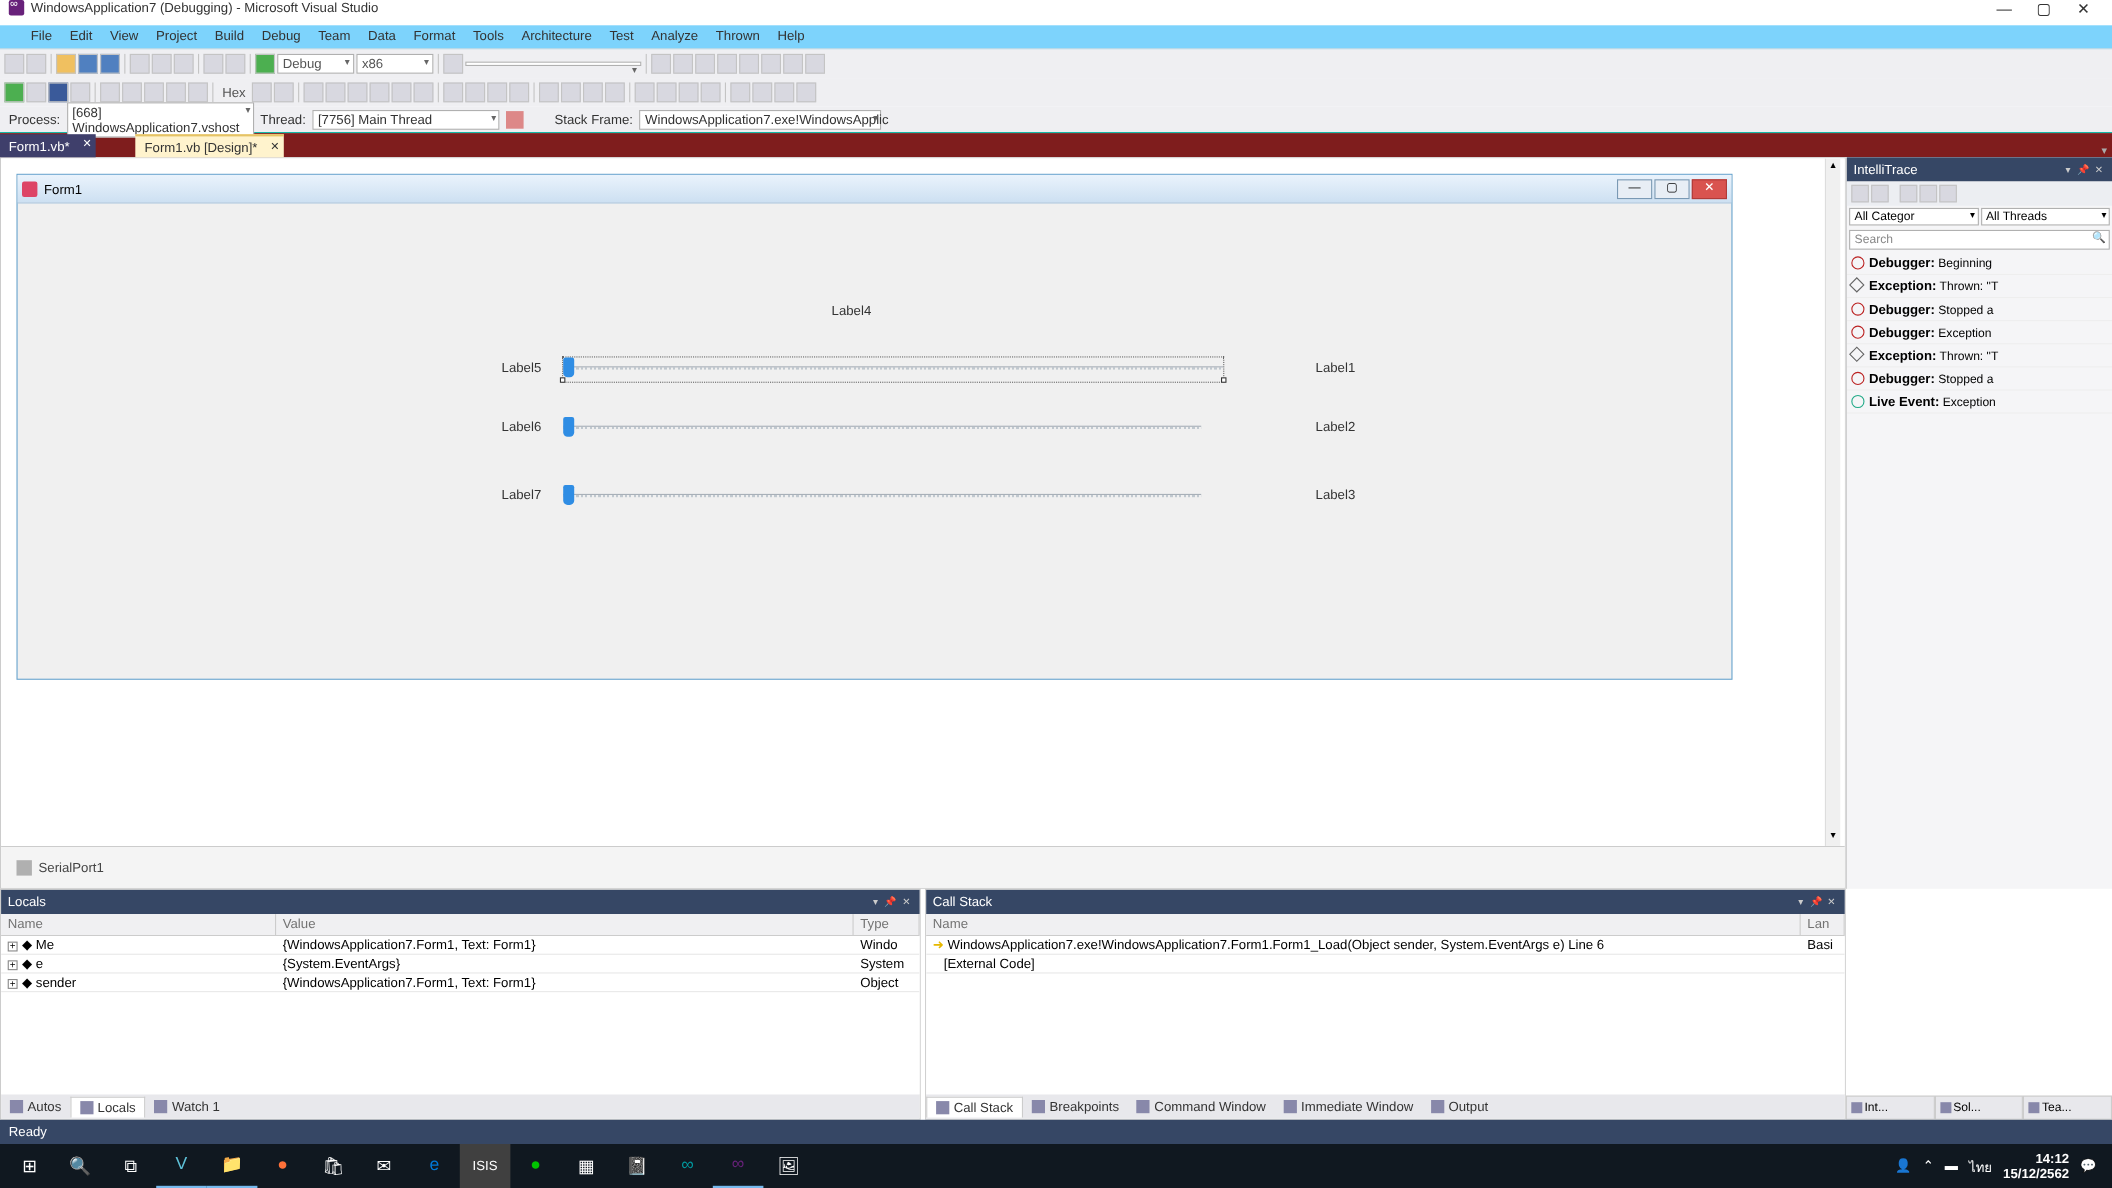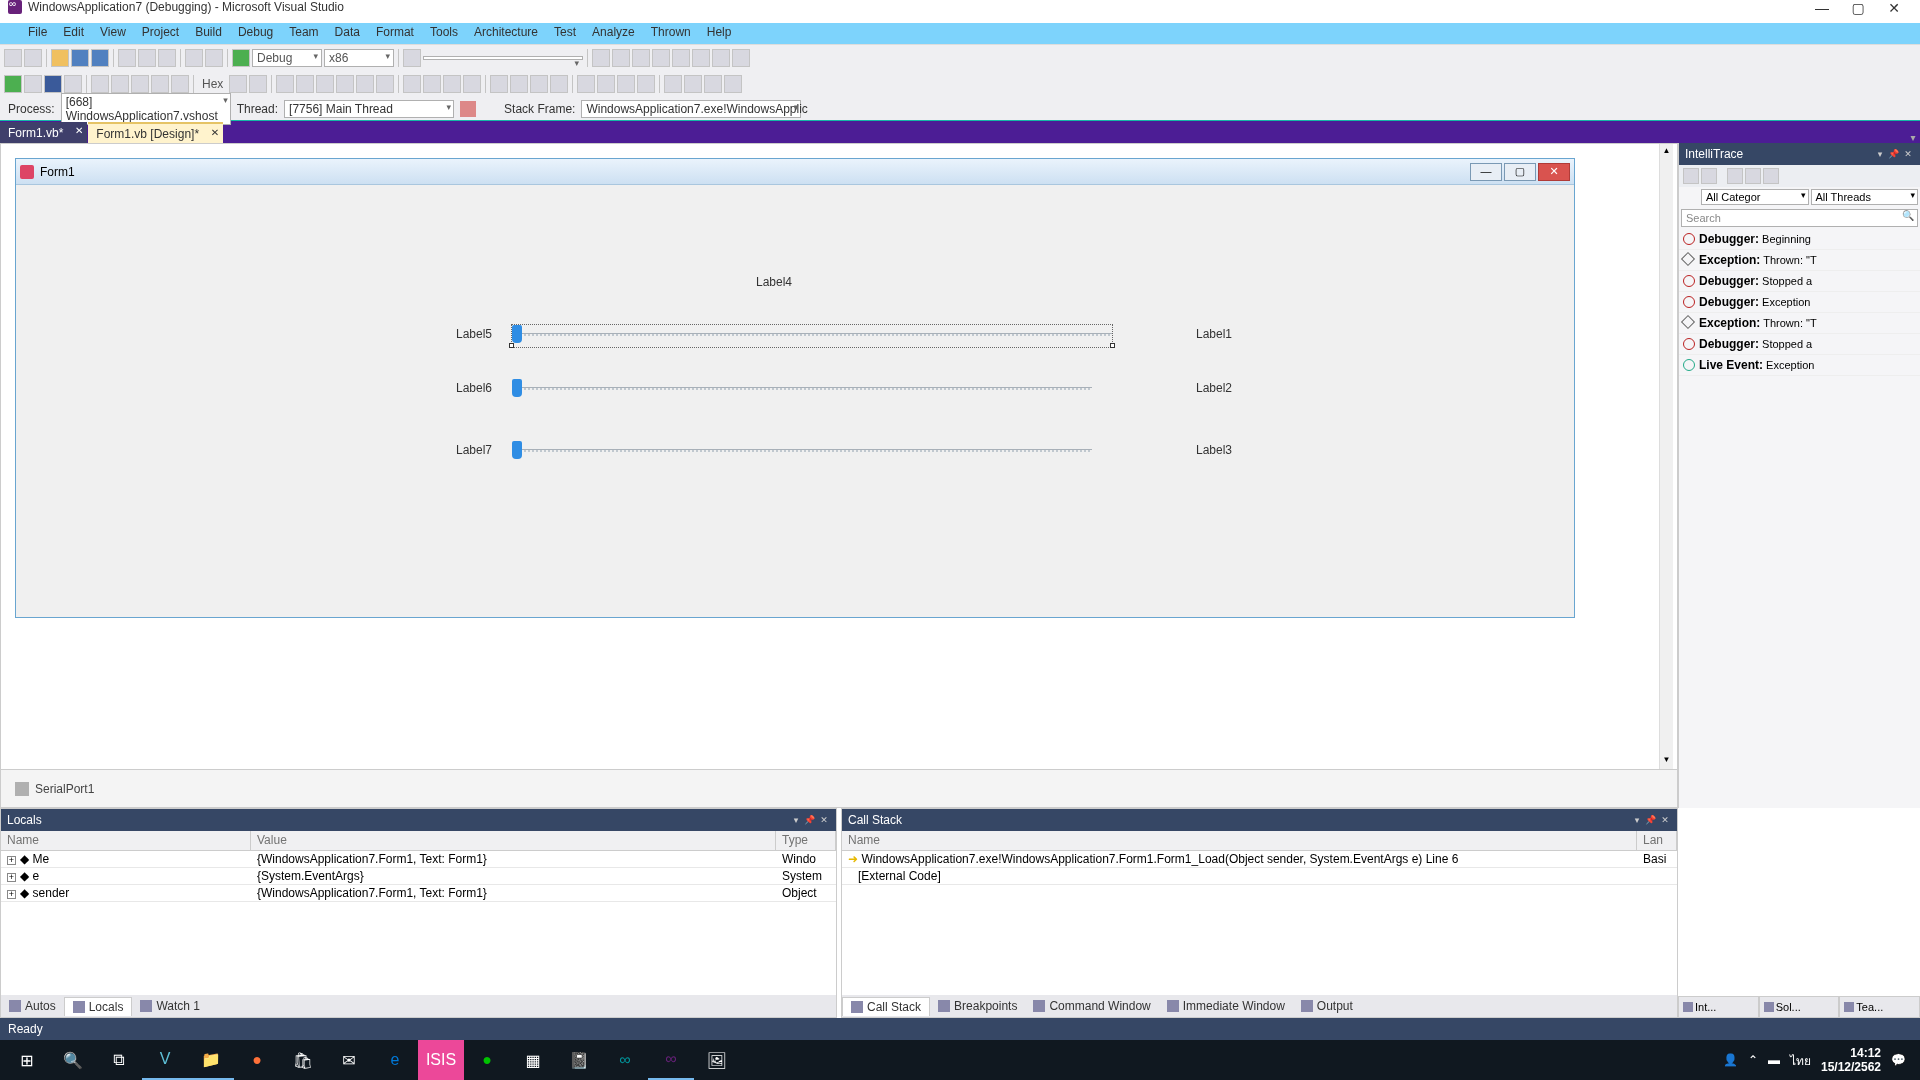--- a/index.html
+++ b/index.html
@@ -13,21 +13,21 @@
 .menubar .mitem { padding: 2px 8px; color: #333; }
 .toolbar { height: 26px; background: #efeff2; display: flex; align-items: center; padding: 0 4px; gap: 2px; }
 .toolbar .tbtn { width: 18px; height: 18px; background: #d8d8e0; border: 1px solid #c4c4c4; }
 .toolbar .tsep { width: 1px; height: 18px; background: #c4c4c4; margin: 0 2px; }
 .toolbar .ttext { padding: 0 4px; color: #555; }
 .toolbar .tcombo { border: 1px solid #b0b0b0; background: #fff; padding: 1px 18px 1px 4px; color: #555; min-width: 60px; position: relative; }
 .toolbar .tcombo::after { content: "▾"; position: absolute; right: 3px; top: 1px; font-size: 9px; color: #666; }
 .debugbar { height: 24px; background: #efeff2; display: flex; align-items: center; padding: 0 8px; gap: 6px; color: #333; border-bottom: 1px solid #14b8a6; }
 .debugbar .dcombo { border: 1px solid #b0b0b0; background: #fff; padding: 1px 14px 1px 4px; position: relative; }
 .debugbar .dcombo::after { content: "▾"; position: absolute; right: 2px; top: 1px; font-size: 9px; color: #666; }
-.tabrow { height: 22px; background: #4c1d95; display: flex; align-items: flex-end; }
+.tabrow { height: 22px; background: #7f1d1d; display: flex; align-items: flex-end; gap: 35px; }
 .tab { height: 21px; padding: 2px 24px 2px 8px; margin-right: 1px; position: relative; color: #fff; background: #3f3f6b; display: flex; align-items: center; }
 .tab.active { background: #fff3cd; color: #333; border-top: 2px solid #e5c365; }
 .tab .close { position: absolute; right: 4px; top: 3px; font-size: 10px; }
 .tabrow .spacer { flex: 1; }
 .tabrow .scroll-btn { width: 14px; color: #aaa; text-align: center; font-size: 10px; }
 .main-area { flex: 1; display: flex; min-height: 0; }
 .designer-wrap { flex: 1; background: #fff; display: flex; flex-direction: column; border: 1px solid #ccc; }
 .designer-canvas { flex: 1; background: #fff; padding: 14px; overflow: hidden; position: relative; }
 .form-window { width: 1560px; height: 460px; background: #f0f0f0; border: 1px solid #69a5d0; position: relative; }
 .form-title { height: 26px; background: linear-gradient(#eaf3fc,#cde0f2); display: flex; align-items: center; padding: 0 4px; border-bottom: 1px solid #a9c6de; }
@@ -43,21 +43,21 @@
 .slider.sel { outline: 1px dotted #666; }
 .slider .handle { position: absolute; width: 5px; height: 5px; background: #fff; border: 1px solid #333; }
 .component-tray { height: 38px; background: #f4f4f4; border-top: 1px solid #ccc; display: flex; align-items: center; padding: 0 14px; color: #444; }
 .component-tray .cicon { width: 14px; height: 14px; background: #b0b0b0; margin-right: 6px; }
 .intelli-panel { width: 242px; background: #f5f5f7; border-left: 1px solid #ccc; display: flex; flex-direction: column; }
 .panel-header { height: 22px; background: #364765; color: #fff; display: flex; align-items: center; padding: 0 6px; font-size: 12px; }
 .panel-header .spacer { flex: 1; }
 .panel-header .pbtn { width: 12px; text-align: center; font-size: 9px; color: #ccc; margin-left: 2px; }
 .intelli-tb { height: 22px; background: #eceef2; display: flex; align-items: center; padding: 2px 4px; gap: 2px; }
 .intelli-tb .ib { width: 16px; height: 16px; background: #d8d8e0; border: 1px solid #c4c4c4; }
-.intelli-filters { display: flex; padding: 2px; gap: 2px; margin-left: 20px; }
+.intelli-filters { display: flex; padding: 2px; gap: 2px; }
 .intelli-filters .fcombo { flex: 1; border: 1px solid #b0b0b0; background: #fff; padding: 1px 12px 1px 4px; position: relative; font-size: 11px; }
 .intelli-filters .fcombo::after { content: "▾"; position: absolute; right: 2px; top: 0; font-size: 9px; }
 .intelli-search { margin: 2px; border: 1px solid #b0b0b0; background: #fff; padding: 2px 16px 2px 4px; color: #888; position: relative; font-size: 11px; }
 .intelli-search::after { content: "🔍"; position: absolute; right: 2px; top: 0; font-size: 10px; }
 .intelli-list { flex: 1; overflow: hidden; }
 .intelli-item { padding: 3px 4px 3px 20px; font-size: 11px; border-bottom: 1px solid #eee; position: relative; white-space: nowrap; overflow: hidden; }
 .intelli-item::before { content: ""; position: absolute; left: 4px; top: 4px; width: 10px; height: 10px; border: 1.5px solid #b22; border-radius: 50%; }
 .intelli-item.exc::before { border-color: #666; border-radius: 0; transform: rotate(45deg); width: 8px; height: 8px; }
 .intelli-item.live::before { border-color: #2a8; }
 .bottom-panels { height: 210px; display: flex; }
@@ -373,21 +373,21 @@
 <div class="taskbar">
   <div class="titem">⊞</div>
   <div class="titem">🔍</div>
   <div class="titem">⧉</div>
   <div class="titem sq" style="color:#5ec1d8">V</div>
   <div class="titem sq">📁</div>
   <div class="titem" style="color:#ff7139">●</div>
   <div class="titem">🛍</div>
   <div class="titem">✉</div>
   <div class="titem" style="color:#0078d7">e</div>
-  <div class="titem" style="background:#ec4899;font-size:16px">ISIS</div>
+  <div class="titem" style="background:#404040;font-size:12px">ISIS</div>
   <div class="titem" style="color:#00c300">●</div>
   <div class="titem">▦</div>
   <div class="titem">📓</div>
   <div class="titem" style="color:#00979d">∞</div>
   <div class="titem sq" style="color:#68217a">∞</div>
   <div class="titem">🖼</div>
   <span class="spacer"></span>
   <div class="tray">
     <span>👤</span>
     <span>⌃</span>

